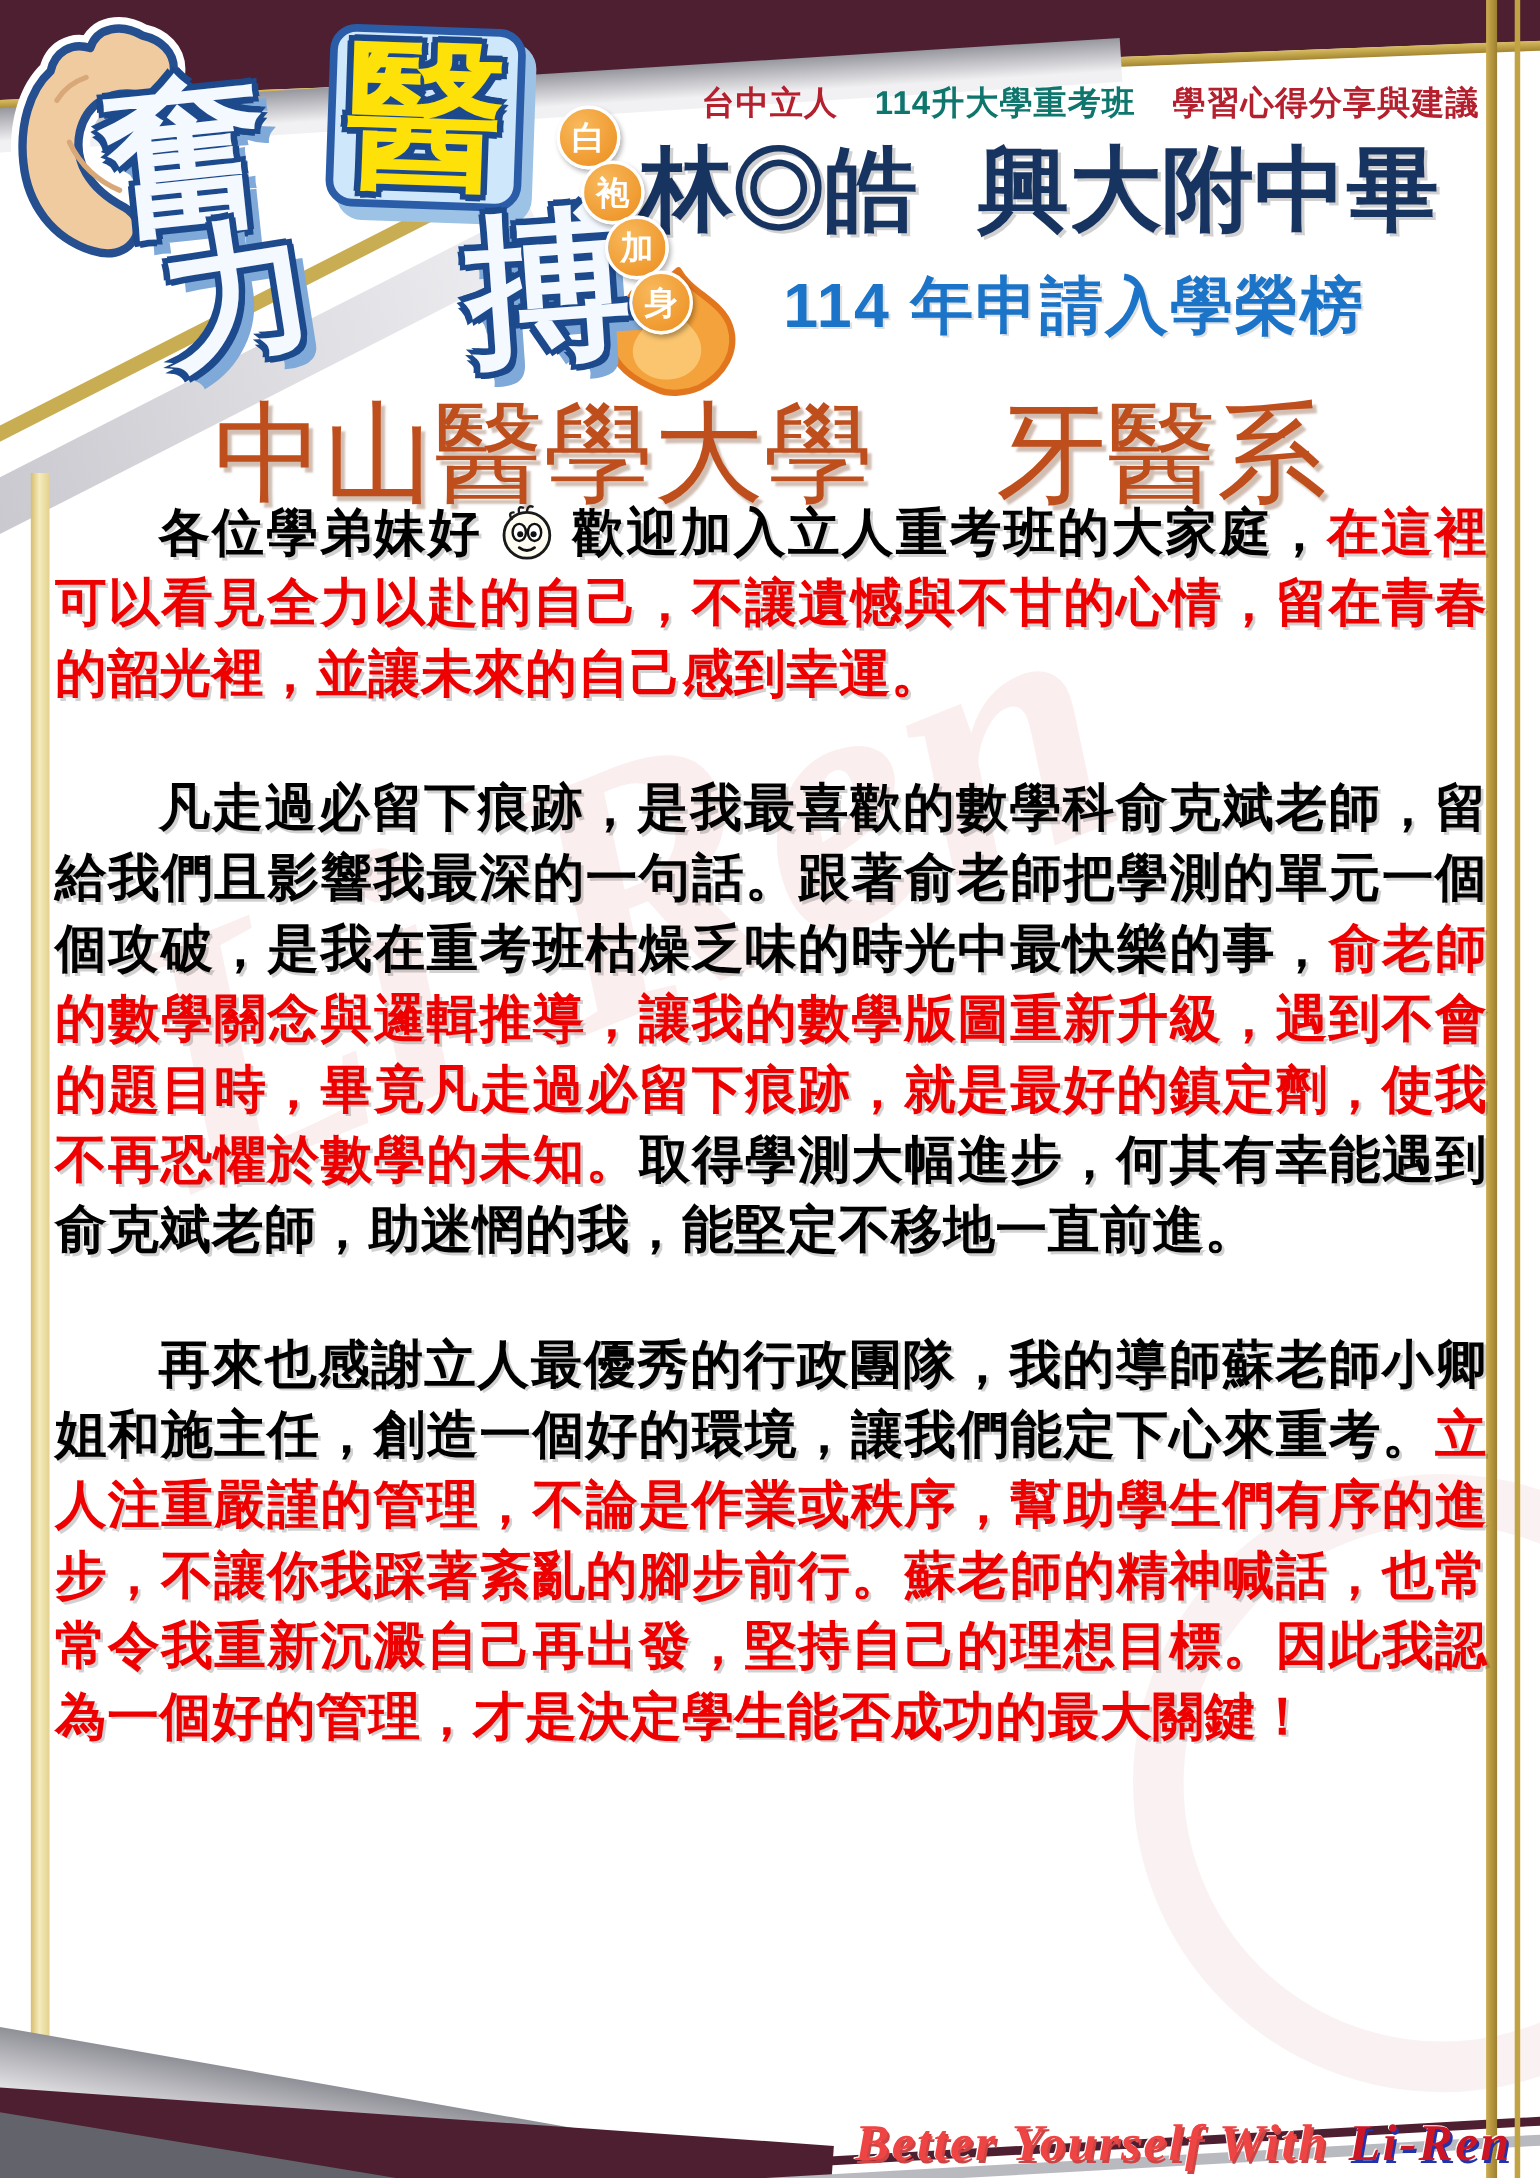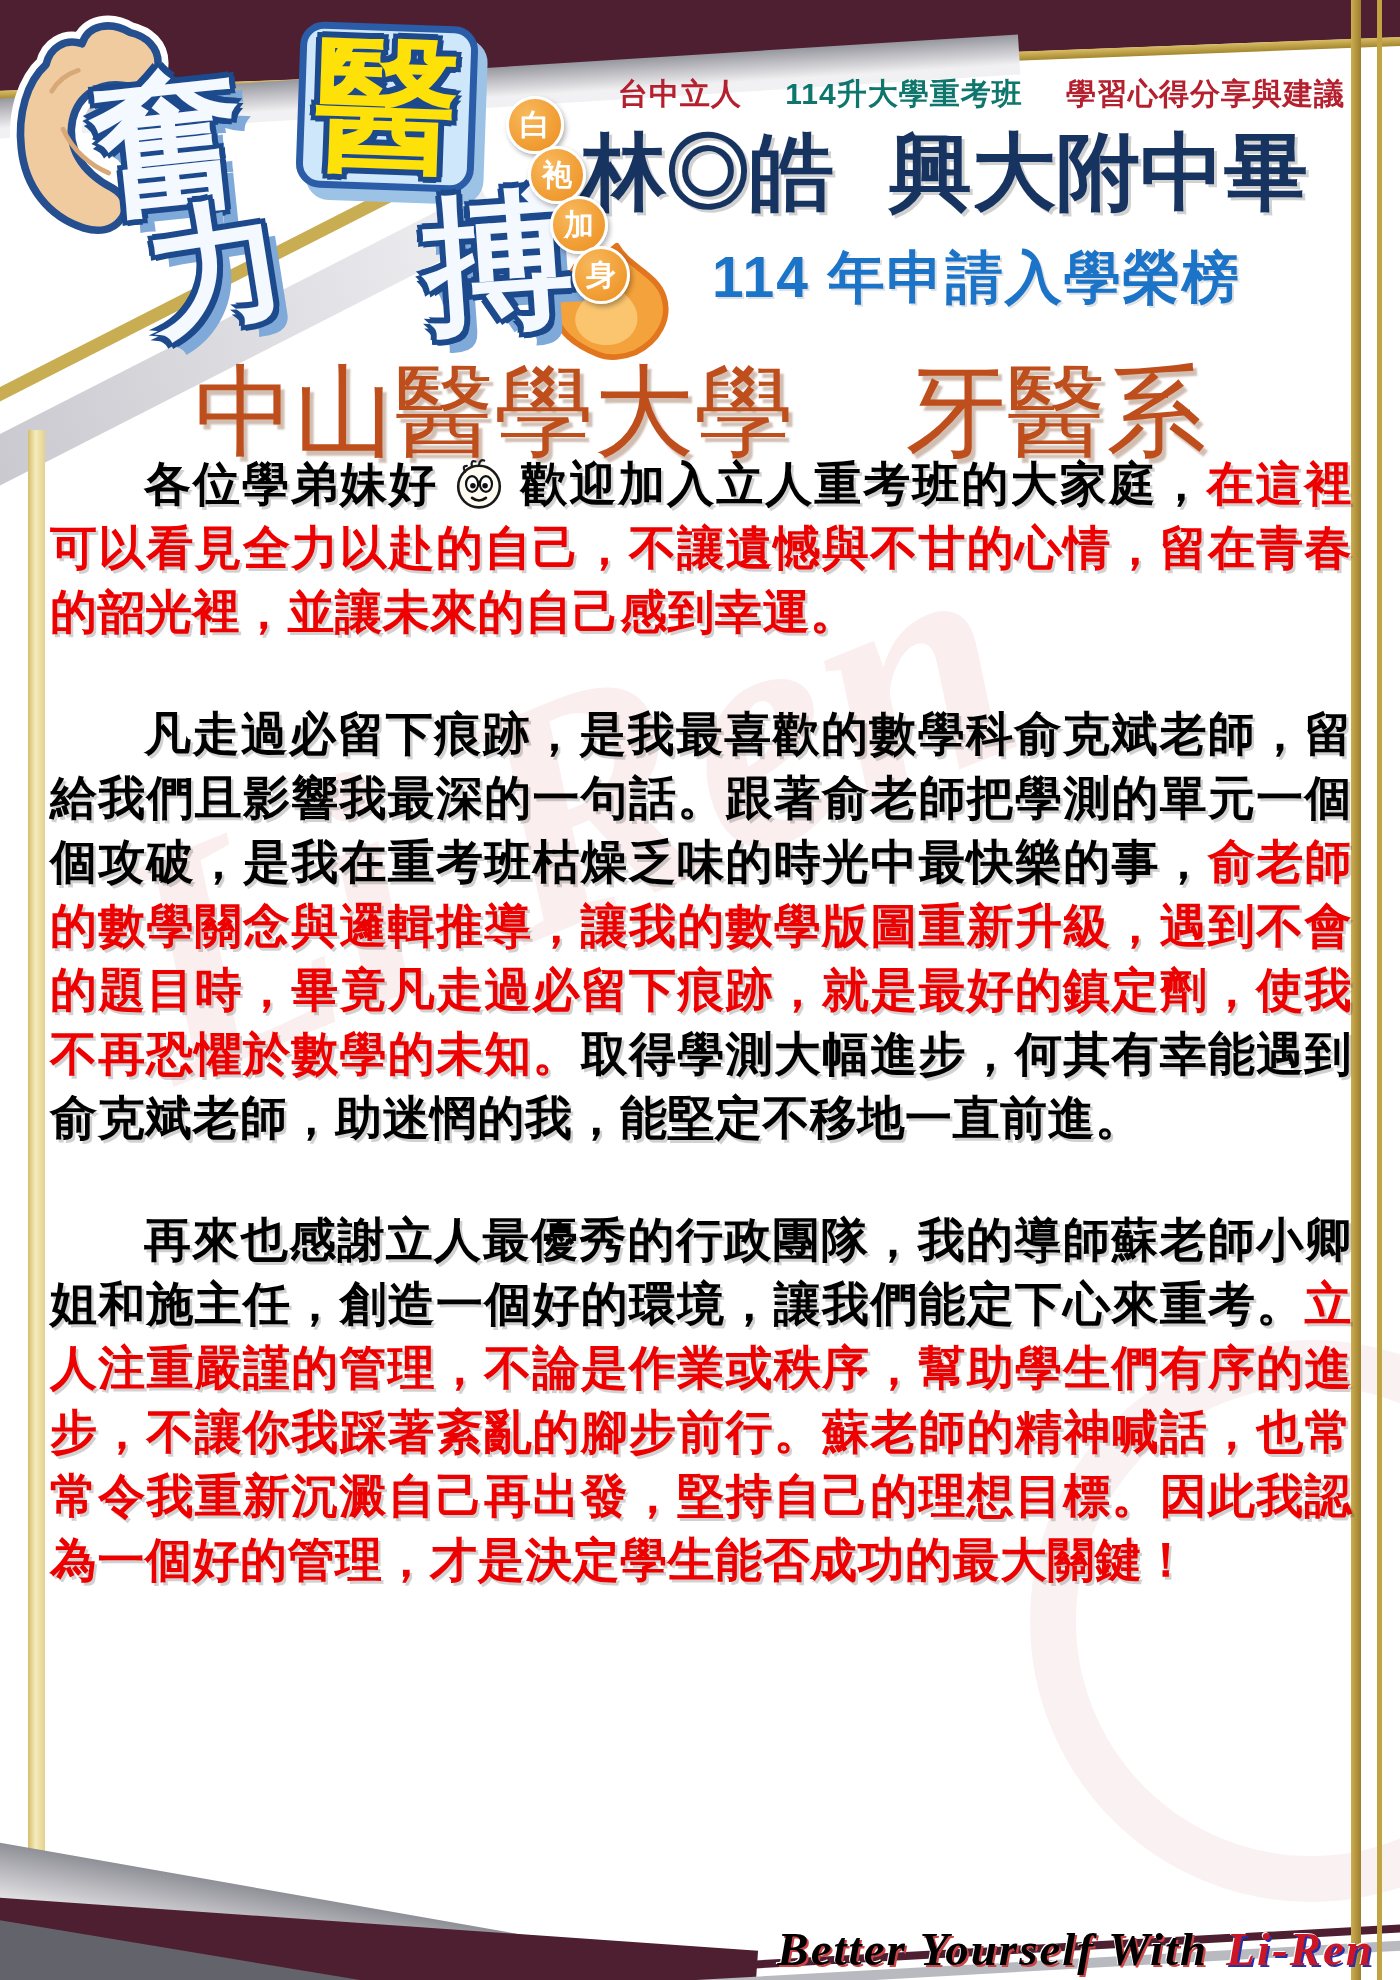--- a/index.html
+++ b/index.html
@@ -58,21 +58,21 @@
   .flame{position:absolute;left:538px;top:240px;z-index:6;}
   .ribbon-circle{position:absolute;width:52px;height:52px;border-radius:50%;z-index:8;
     background:radial-gradient(circle at 35% 30%,#f8b95c,#ec8d1d);border:3px solid #fff;
     box-shadow:2px 3px 5px rgba(0,0,0,.3);color:#fff;font-size:30px;font-weight:bold;
     display:flex;align-items:center;justify-content:center;}
   .rb0{left:506px;top:96px}.rb1{left:528px;top:146px}.rb2{left:550px;top:196px}.rb3{left:572px;top:246px}
 
   
   .top-line{position:absolute;top:74px;left:0;width:1345px;text-align:right;font-size:30px;
             font-weight:bold;letter-spacing:1px;z-index:6;white-space:nowrap;}
-  .top-line .seg{margin-left:34px;}
+  .top-line .seg{margin-left:24px;}
   .t-red{color:#b5202f}.t-blue{color:#0f766e}
   .name-line{position:absolute;left:582px;top:116px;font-size:84px;font-weight:900;color:#17335f;
              font-family:"Liberation Serif",serif;white-space:nowrap;z-index:6;
              text-shadow:3px 3px 0 rgba(0,0,0,.18);}
   .name-line .school{margin-left:54px;}
   .honor-line{position:absolute;left:712px;top:240px;font-size:57px;font-weight:900;color:#1b74c8;
               letter-spacing:2px;white-space:nowrap;z-index:6;text-shadow:2px 2px 0 rgba(0,0,0,.12);}
   .admission{position:absolute;left:0;top:346px;width:1400px;text-align:center;font-size:100px;
              font-weight:400;color:#bf4e1d;font-family:"Liberation Serif",serif;white-space:nowrap;
              z-index:6;text-shadow:4px 5px 2px rgba(100,40,0,.3);}
@@ -82,21 +82,21 @@
   .body-text{position:absolute;left:50px;top:452px;width:1302px;z-index:6;font-size:47px;
              line-height:64px;font-weight:bold;color:#000;text-align:justify;letter-spacing:.5px;
              text-shadow:2.5px 2.5px 0 rgba(0,0,0,.18);}
   .body-text p{margin:0 0 58px;text-indent:2em;}
   .red{color:#ee0000;}
   .smiley{width:52px;height:52px;vertical-align:-10px;display:inline-block;}
 
   
   .slogan{position:absolute;top:1922px;right:26px;z-index:7;font-family:"Liberation Serif",serif;
           font-style:italic;font-weight:bold;font-size:47px;white-space:nowrap;letter-spacing:2px;}
-  .slogan .blue{color:#000000;text-shadow:2px 2px 0 #cc4444,-1px -1px 0 #fff;margin-left:25px;}
+  .slogan .blue{color:#ef4444;text-shadow:2px 2px 0 #cc4444,-1px -1px 0 #fff;margin-left:25px;}
   .slogan .lr{color:#cc1525;margin-left:18px;text-shadow:2px 2px 0 #2233aa,-1px -1px 0 #fff;}
 </style>
 </head>
 <body>
 
 <div class="page">
 
   <div class="wm-script">Li Ren</div>
   <div class="wm-ring"></div>
 

